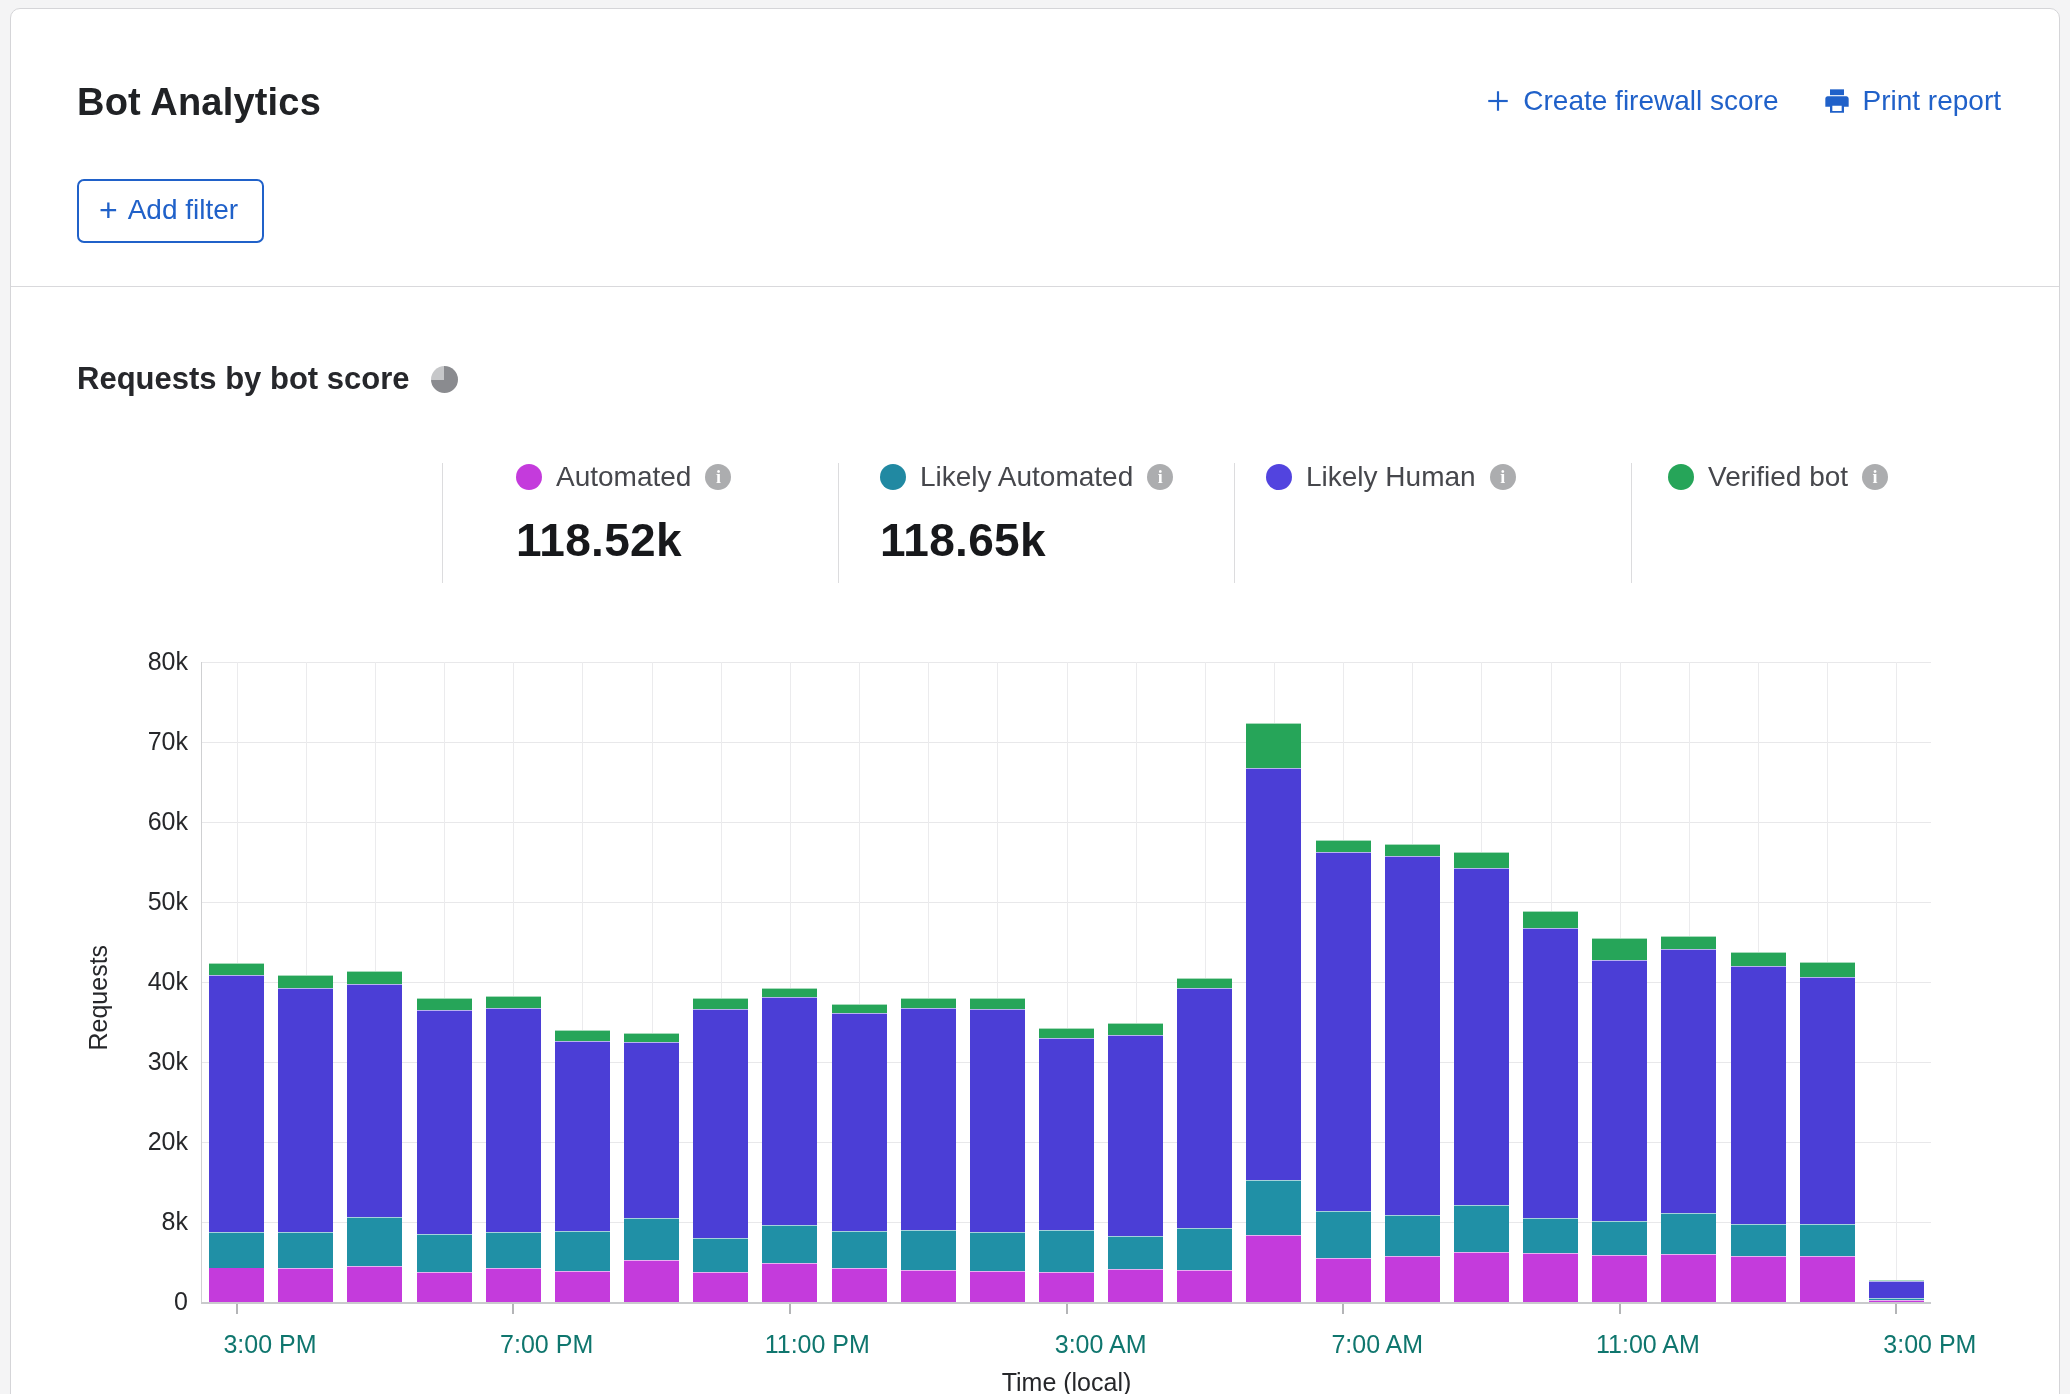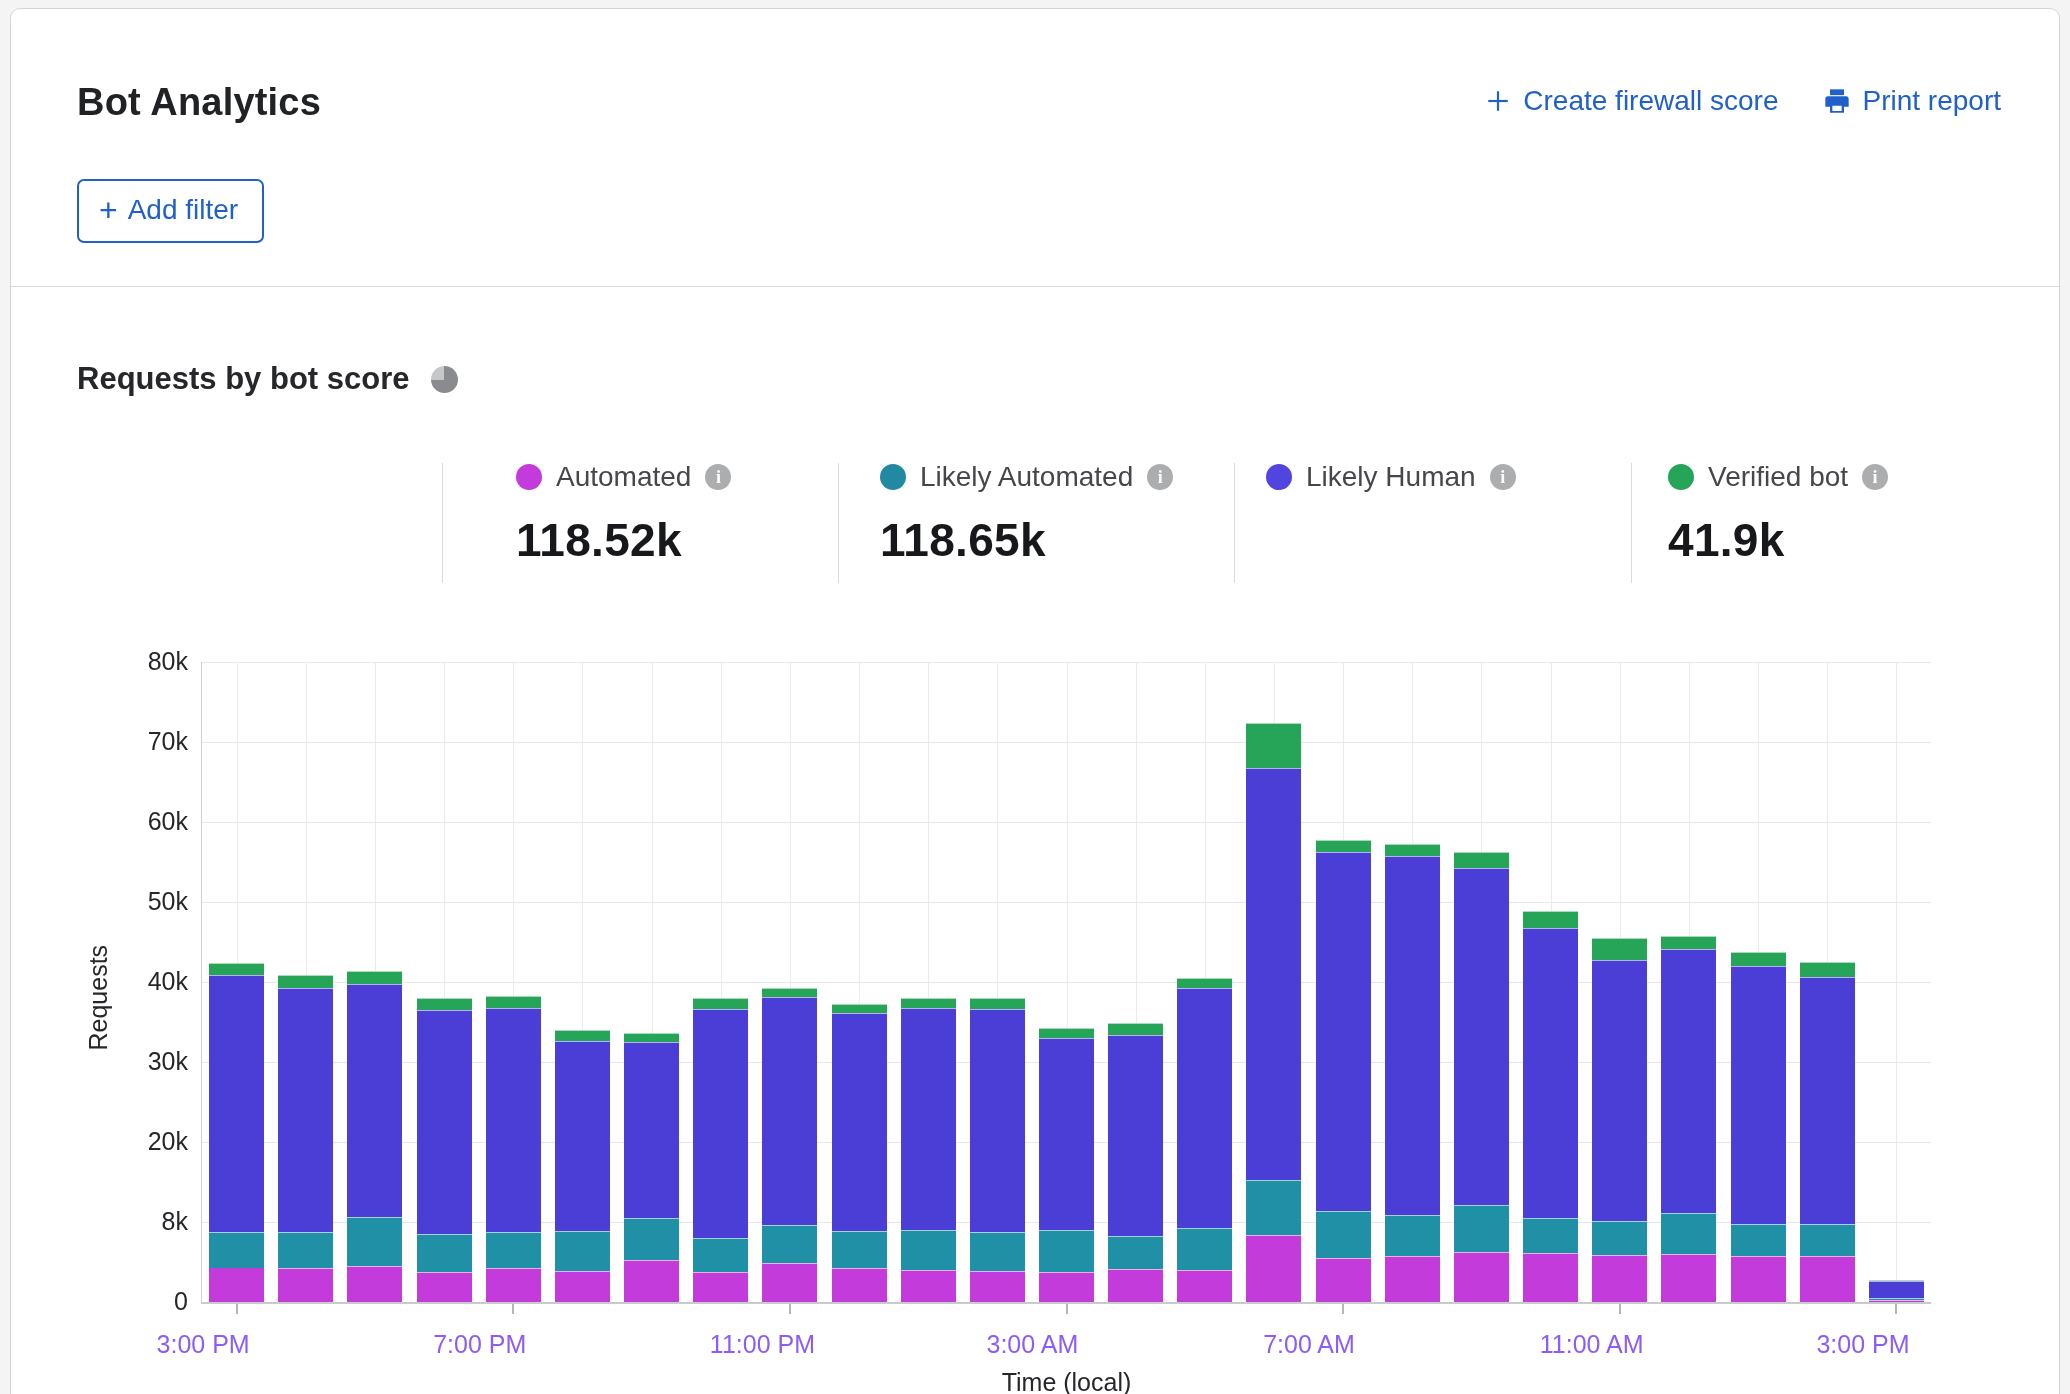--- a/index.html
+++ b/index.html
@@ -39,21 +39,21 @@
                font-family:"Liberation Serif", serif; }
   .stat-value { margin-top:16px; font-size:46px; font-weight:700; color:#17181b; letter-spacing:.3px; }
   
   .chart { position:absolute; left:0; top:0; width:2070px; height:1394px; pointer-events:none; }
   .gridline-h { position:absolute; height:1px; background:#e8e8ea; }
   .gridline-v { position:absolute; width:1px; background:#ebebed; }
   .axis-line-y { position:absolute; width:1px; background:#cfd0d2; }
   .axis-line-x { position:absolute; height:2px; background:#c9cacc; }
   .tick-mark { position:absolute; width:2px; height:10px; background:#b4b5b7; }
   .y-tick-label { position:absolute; font-size:25px; color:#26272a; text-align:right; width:80px; }
-  .x-tick-label { position:absolute; font-size:25px; color:#8b5cf6; text-align:left; width:160px; }
+  .x-tick-label { position:absolute; font-size:25px; color:#0f766e; text-align:right; width:160px; }
   .bar-seg { position:absolute; pointer-events:auto; }
   .bar-seg + .bar-seg { box-shadow:0 1px 0 rgba(255,255,255,.6) inset; }
   .y-axis-title { position:absolute; font-size:25px; color:#26272a; transform:rotate(-90deg); transform-origin:center; }
   .x-axis-title { position:absolute; font-size:25px; color:#26272a; text-align:center; }
 </style>
 </head>
 <body>
 
 <div class="stage">
   <div class="card">
@@ -123,21 +123,20 @@
             <span class="info-icon">i</span>
           </div>
         </div>
         <div class="stat-sep" style="left: 1620px;"></div>
         <div class="stat-col" style="left: 1657px;">
           <div class="stat-label-row">
             <span class="legend-dot" style="background:#26A559"></span>
             <span class="stat-label">Verified bot</span>
             <span class="info-icon">i</span>
           </div>
-          <div class="stat-value">41.9k</div>
         </div>
       </div>
   </div>
 
   <div class="chart" id="chart">
       <div class="y-tick-label" style="left: 108px; top: 1287px;">0</div>
       <div class="gridline-h" style="left: 202px; width: 1729px; top: 1221.5px;"></div>
       <div class="y-tick-label" style="left: 108px; top: 1207px;">8k</div>
       <div class="gridline-h" style="left: 202px; width: 1729px; top: 1141.5px;"></div>
       <div class="y-tick-label" style="left: 108px; top: 1127px;">20k</div>

